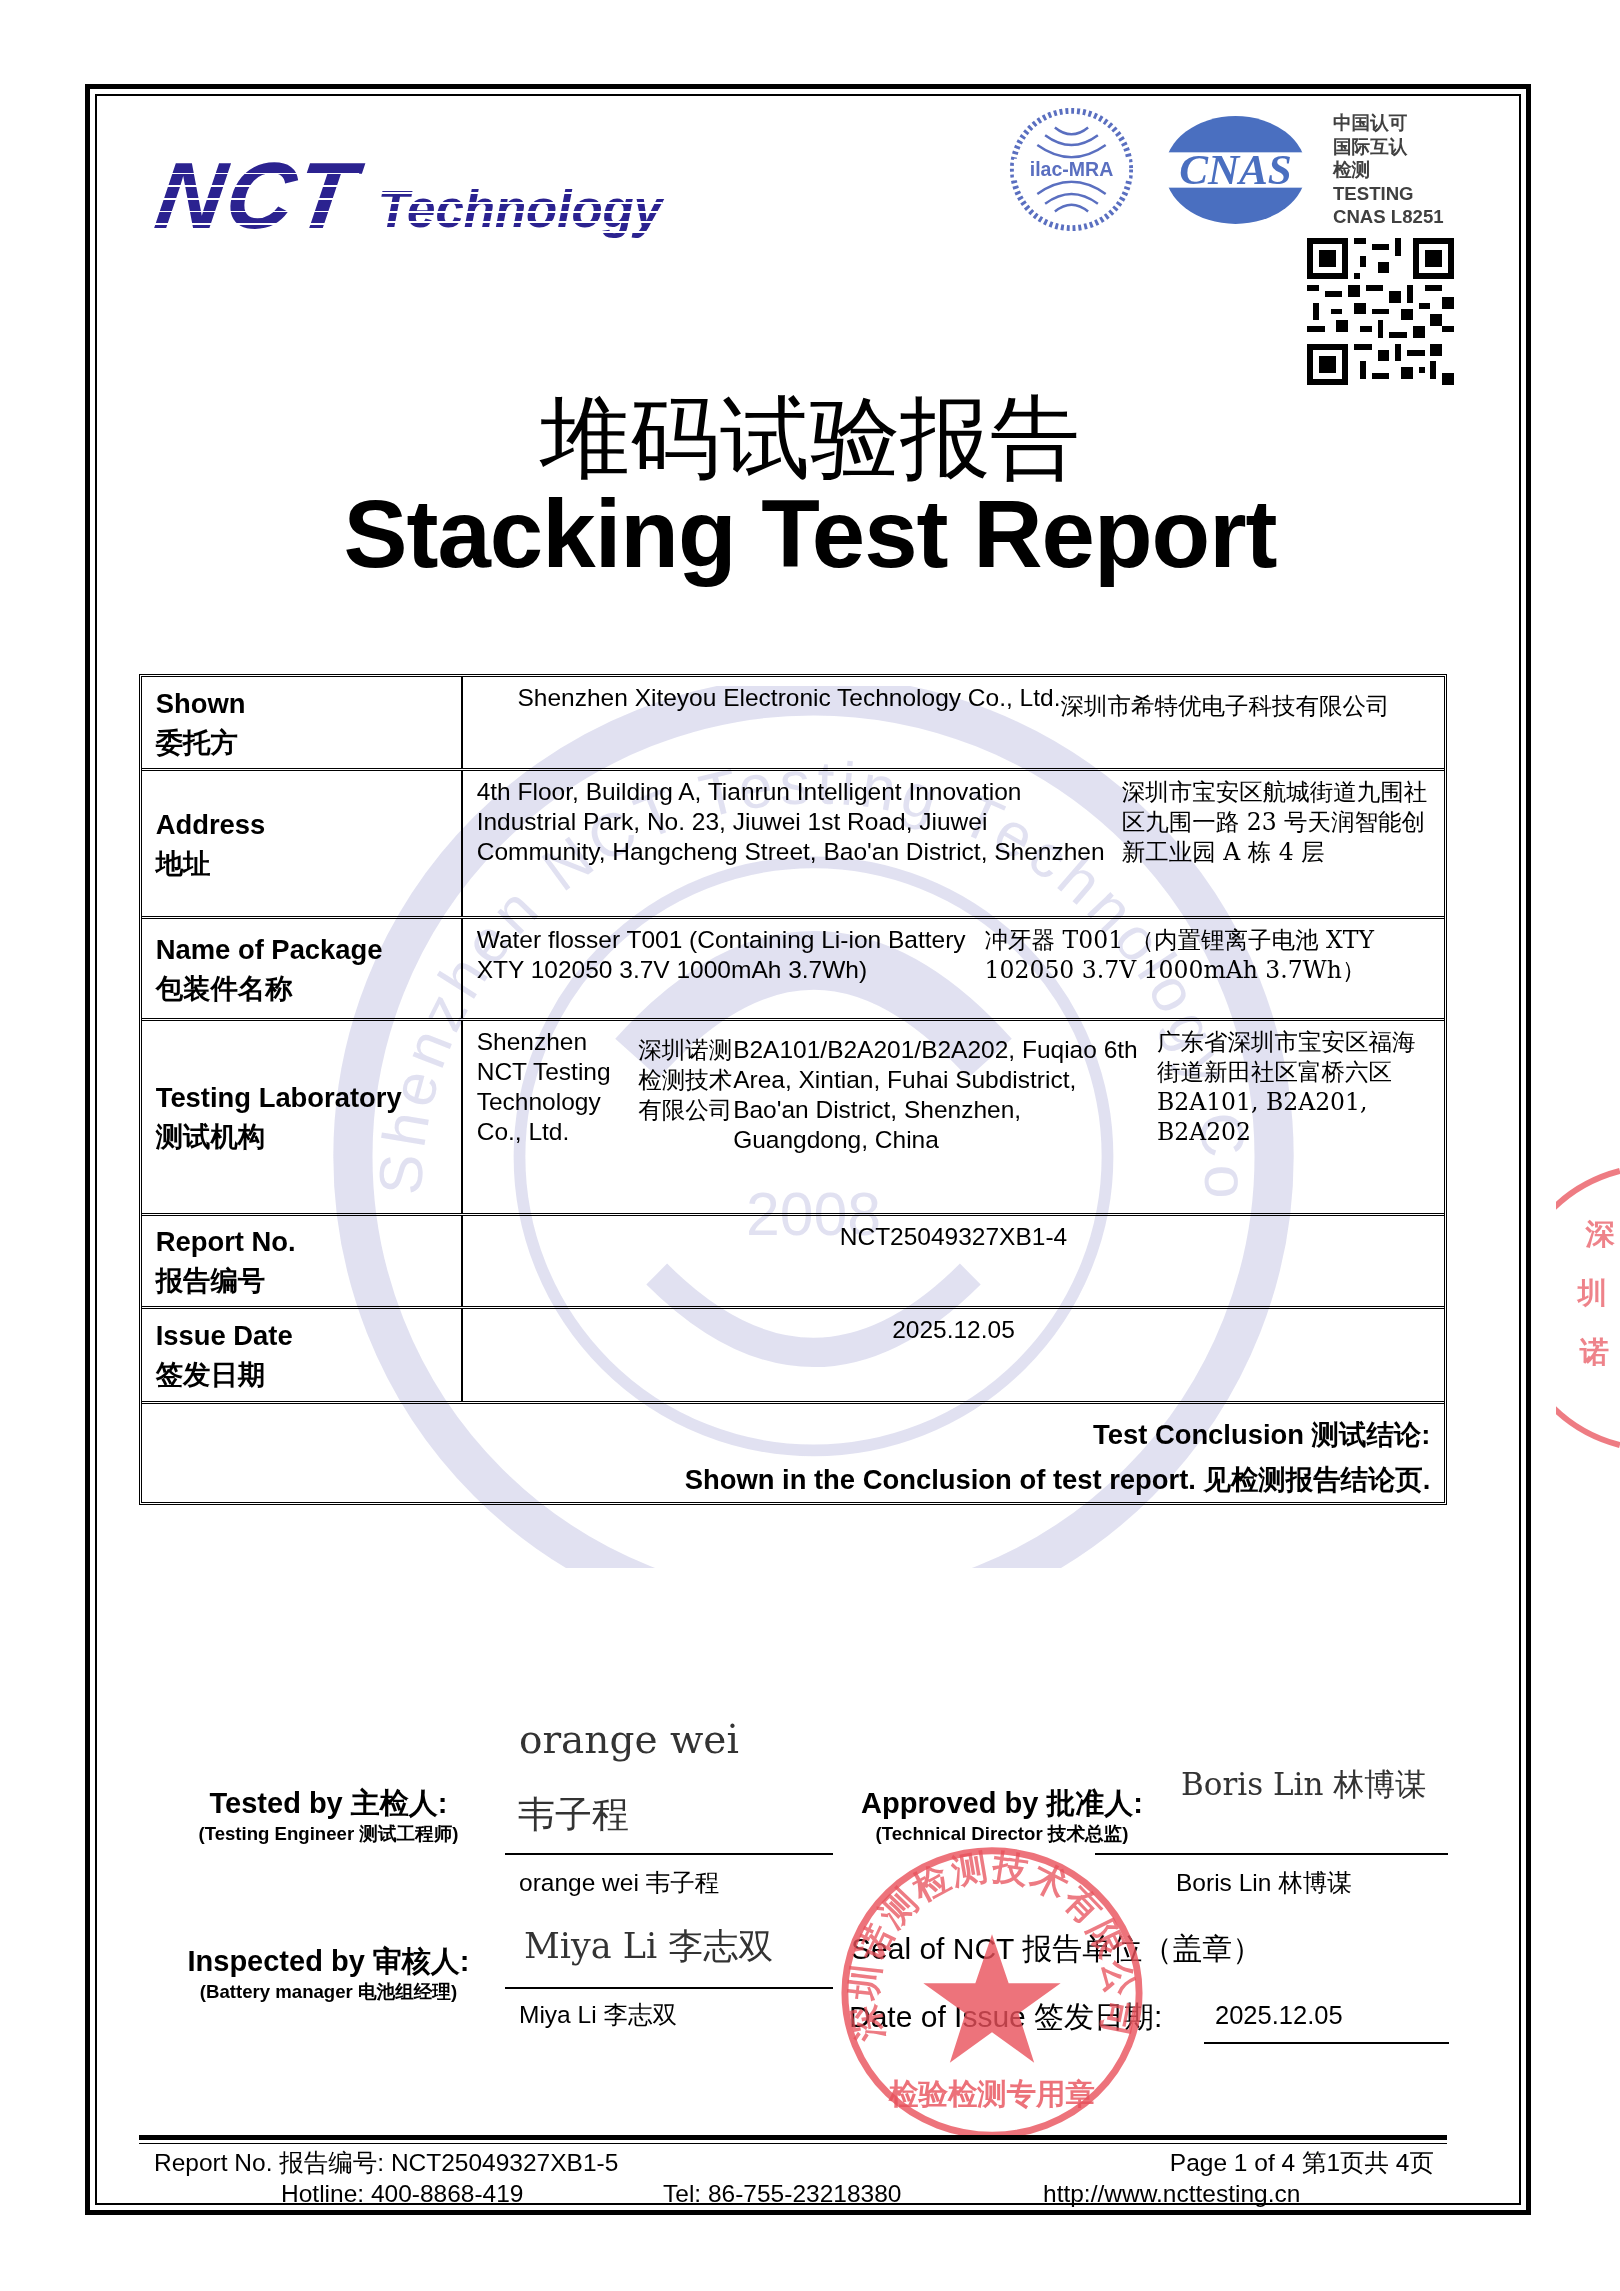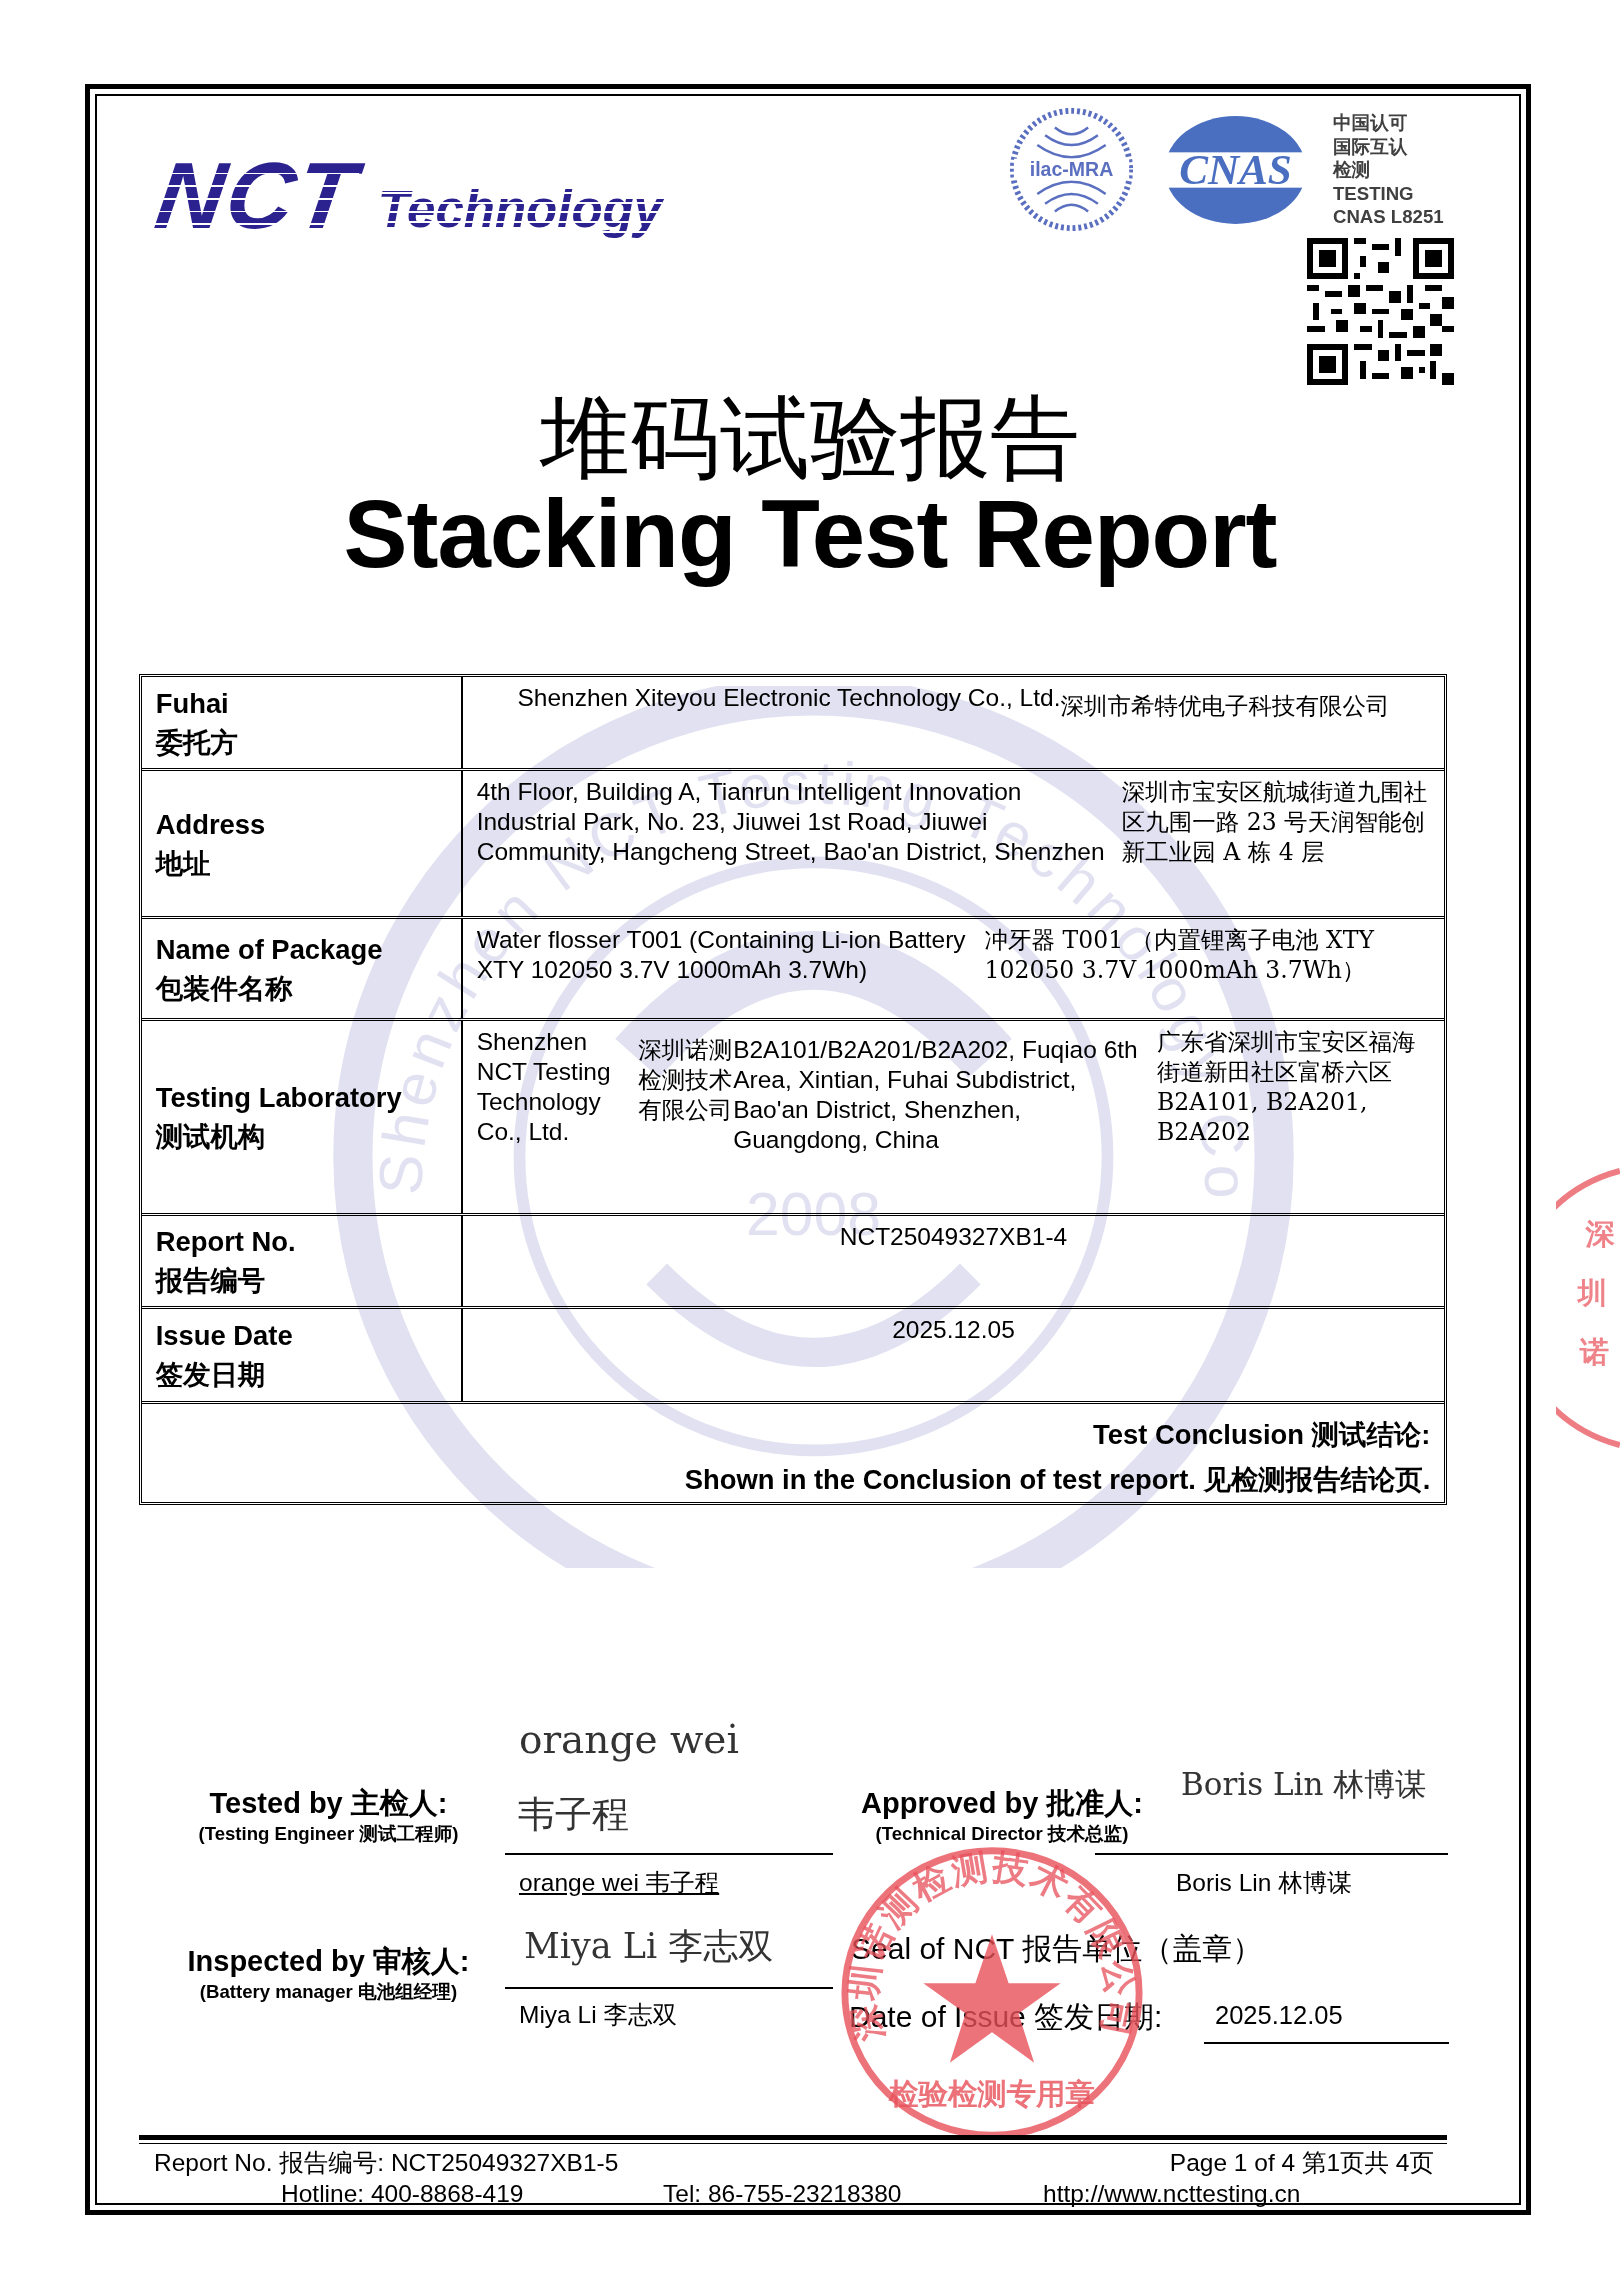--- a/index.html
+++ b/index.html
@@ -178,21 +178,21 @@
   </g>
   <text font-family="Liberation Sans, sans-serif" font-size="62" fill="#c9c9e6" letter-spacing="6">
     <textPath href="#wm-arc">Shenzhen NCT Testing Technology Co., Ltd.</textPath>
   </text>
   <text x="540" y="560" text-anchor="middle" font-family="Liberation Sans, sans-serif" font-size="62" fill="#c9c9e6">2008</text>
 </svg>
 
 <div class="info">
   <div class="row" style="height:94px;">
     <div class="cell-label">
-      <div>Fuhai</div>
+      <div>Shown</div>
       <div>委托方</div>
     </div>
     <div class="cell-value">
       <div>Shenzhen Xiteyou Electronic Technology Co., Ltd.</div>
       <div class="cn gap">深圳市希特优电子科技有限公司</div>
     </div>
   </div>
   <div class="row" style="height:148px;">
     <div class="cell-label">
       <div>Address</div>
@@ -249,21 +249,21 @@
   </div>
 </div>
 
 <div class="sig-label" style="left:167px; top:1786px; width:323px;">
   <div class="main">Tested by 主检人:</div>
   <div class="sub">(Testing Engineer 测试工程师)</div>
 </div>
 <div class="handwriting" style="left:519px; top:1717px; font-size:39px;">orange wei</div>
 <div class="handwriting" style="left:518px; top:1790px; font-size:37px;">韦子程</div>
 <div class="sig-line" style="left:505px; top:1853px; width:328px;"></div>
-<div class="sig-name" style="left:519px; top:1868px;text-decoration:underline;">orange wei 韦子程</div>
+<div class="sig-name" style="left:519px; top:1868px;">orange wei 韦子程</div>
 
 <div class="sig-label" style="left:167px; top:1944px; width:323px;">
   <div class="main">Inspected by 审核人:</div>
   <div class="sub">(Battery manager 电池组经理)</div>
 </div>
 <div class="handwriting" style="left:524px; top:1923px; font-size:35px;">Miya Li 李志双</div>
 <div class="sig-line" style="left:505px; top:1987px; width:328px;"></div>
 <div class="sig-name" style="left:519px; top:2000px;">Miya Li 李志双</div>
 
 <div class="sig-label" style="left:845px; top:1786px; width:314px;">

